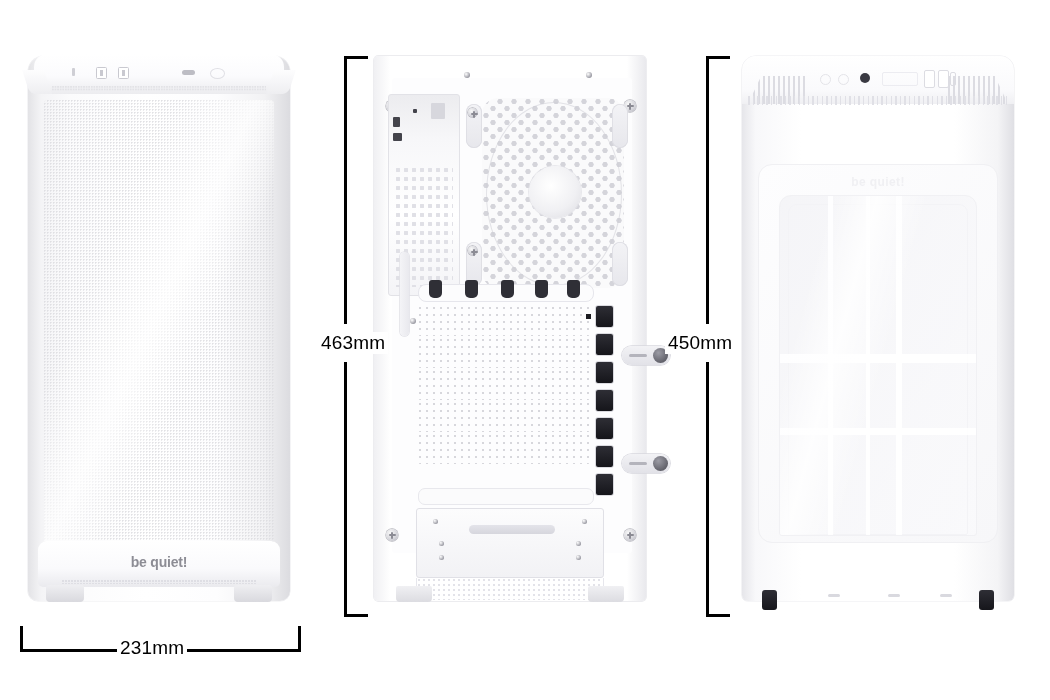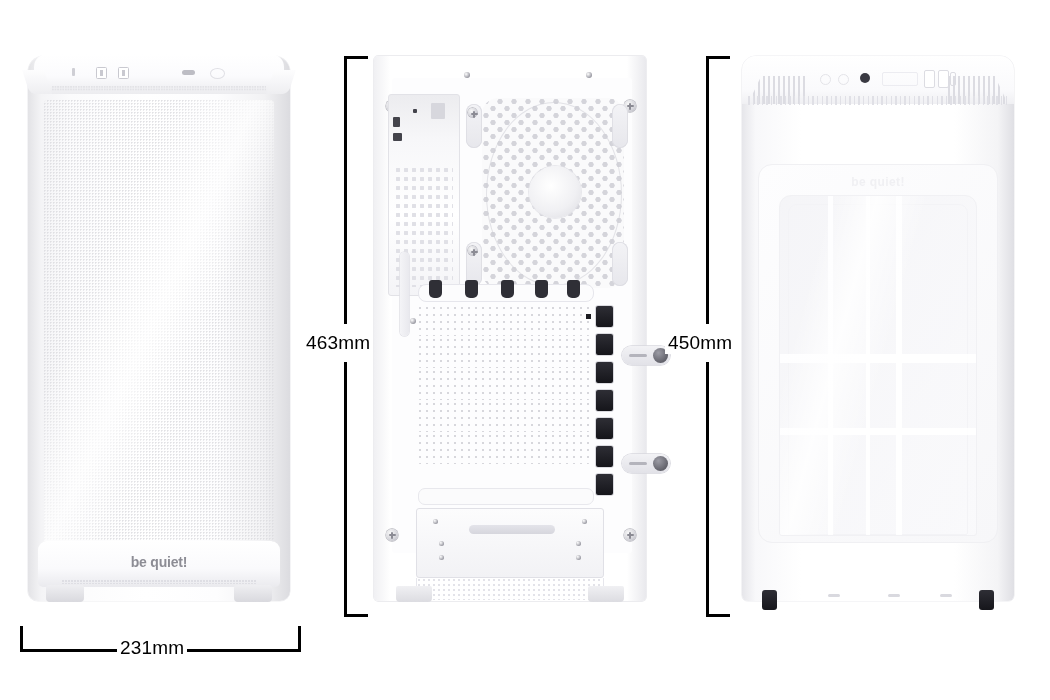--- a/index.html
+++ b/index.html
@@ -413,21 +413,21 @@
       <div class="chassis-foot l"></div>
       <div class="chassis-foot r"></div>
     </div>
   </div>
 
   <div>
     <div class="dim-line" style="left:344px;top:56px;width:2.5px;height:268px;"></div>
     <div class="dim-line" style="left:344px;top:362px;width:2.5px;height:254px;"></div>
     <div class="dim-line" style="left:344px;top:56px;width:24px;height:2.5px;"></div>
     <div class="dim-line" style="left:344px;top:614px;width:24px;height:2.5px;"></div>
-    <div class="dim-label" style="left:303px;top:332px;">463mm</div>
+    <div class="dim-label" style="left:318px;top:332px;">463mm</div>
   </div>
 
   <div id="view-side">
     <div class="side-body">
       <div class="side-top">
         <div class="louver l"></div>
         <div class="louver r"></div>
         <div class="louver-strip"></div>
         <div class="side-io">
           <span class="circ" style="left:0px;"></span>

